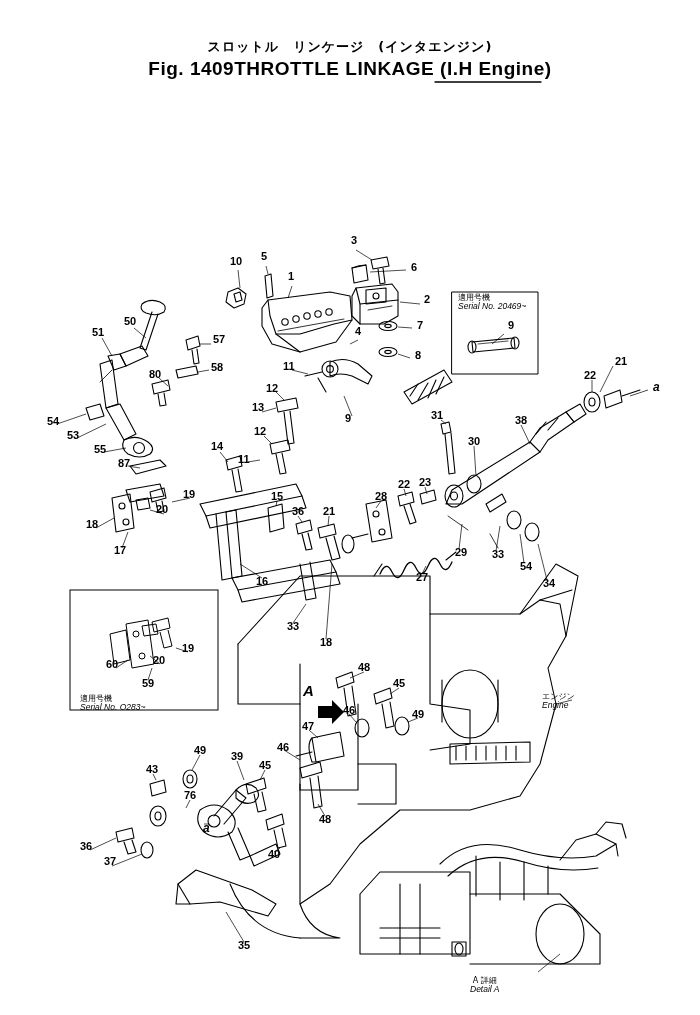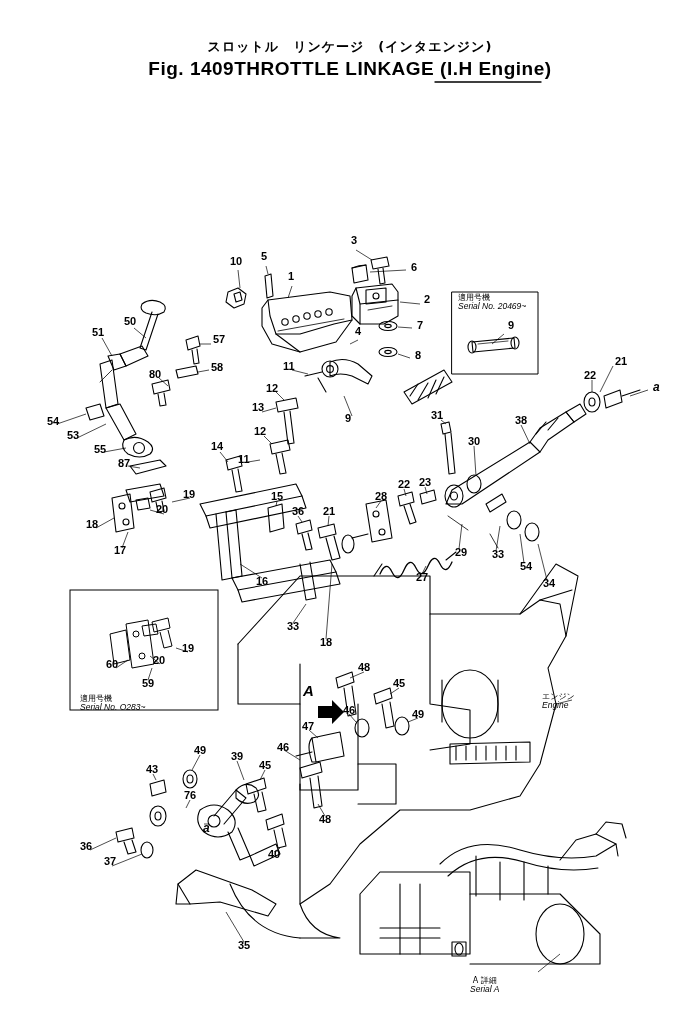--- a/index.html
+++ b/index.html
@@ -455,18 +455,18 @@
     <div class="note-it">Serial  No. O283~</div>
   </div>
 
   <div class="note" style="left:542px;top:688px">
     <div class="jp">エンジン</div>
     <div class="note-it">Engine</div>
   </div>
 
   <div class="note" style="left:470px;top:972px;text-align:center">
     <div class="jp">A 詳細</div>
-    <div class="note-it">Serial A</div>
+    <div class="note-it">Detail A</div>
   </div>
 
   <div class="big-a" style="left:303px;top:678px">A</div>
 
 </div>
 
 </body></html>

